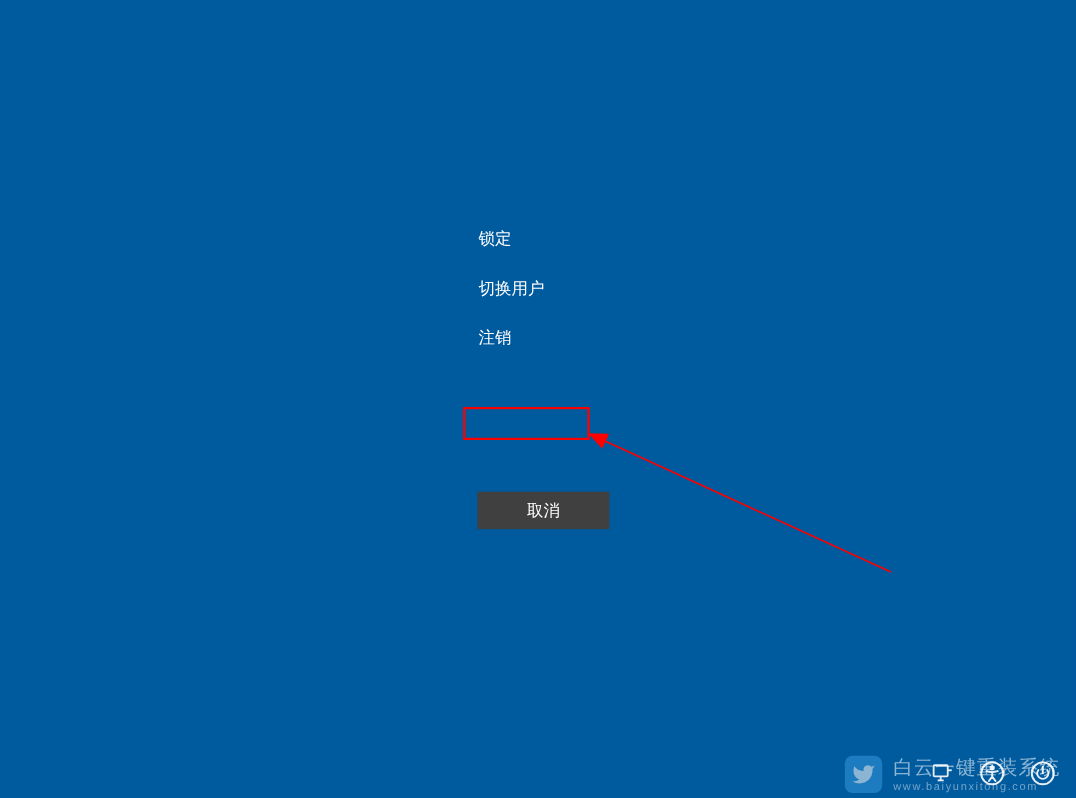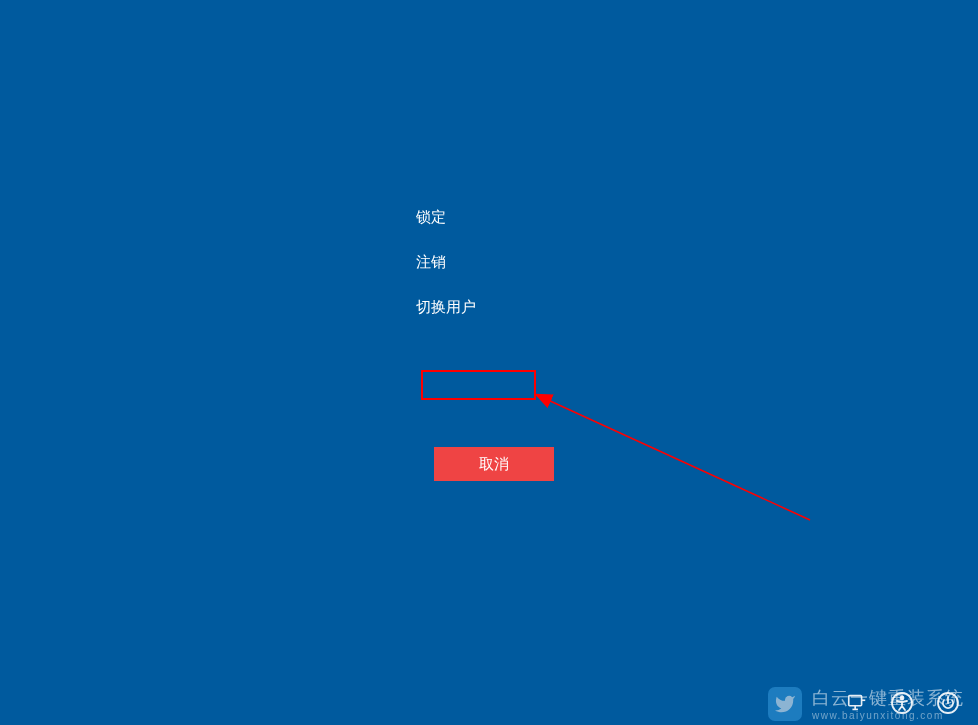--- a/index.html
+++ b/index.html
@@ -10,21 +10,21 @@
     body {
       width: 978px;
       height: 725px;
       background-color: #005a9e;
       font-family: "Microsoft YaHei", "Segoe UI", sans-serif;
       position: relative;
       overflow: hidden;
     }
     .menu-container {
       position: absolute;
-      left: 416px;
+      left: 435px;
       top: 195px;
       display: flex;
       flex-direction: column;
     }
     .menu-item {
       color: #ffffff;
       font-size: 15px;
       padding: 13px 0;
       cursor: pointer;
       font-weight: 300;
@@ -37,21 +37,21 @@
       height: 30px;
       border: 2px solid #ff0000;
       pointer-events: none;
     }
     .cancel-button {
       position: absolute;
       left: 434px;
       top: 447px;
       width: 120px;
       height: 34px;
-      background-color: #ef4444;
+      background-color: #404040;
       color: #ffffff;
       border: none;
       font-size: 15px;
       font-family: inherit;
       cursor: pointer;
       font-weight: 300;
     }
     .arrow-svg {
       position: absolute;
       left: 530px;
@@ -108,22 +108,22 @@
       font-size: 10px;
       letter-spacing: 1.5px;
       opacity: 0.8;
     }
   </style>
 </head>
 <body>
 
 <div class="menu-container">
   <div class="menu-item">锁定</div>
+  <div class="menu-item">切换用户</div>
   <div class="menu-item">注销</div>
-  <div class="menu-item">切换用户</div>
 </div>
 
 <div class="highlight-box"></div>
 
 <svg class="arrow-svg" width="290" height="140">
   <defs>
     <marker id="arrowhead" markerWidth="12" markerHeight="10" refX="2" refY="5" orient="auto">
       <polygon points="0 0, 12 5, 0 10" fill="#ff0000"></polygon>
     </marker>
   </defs>

